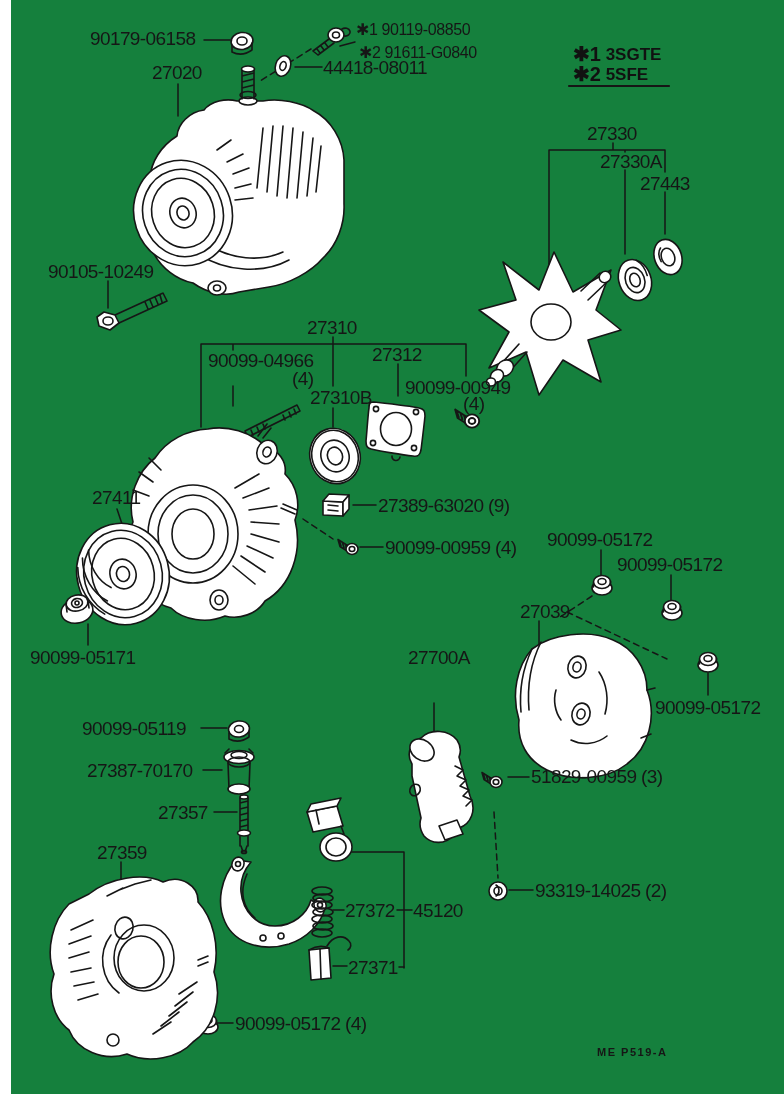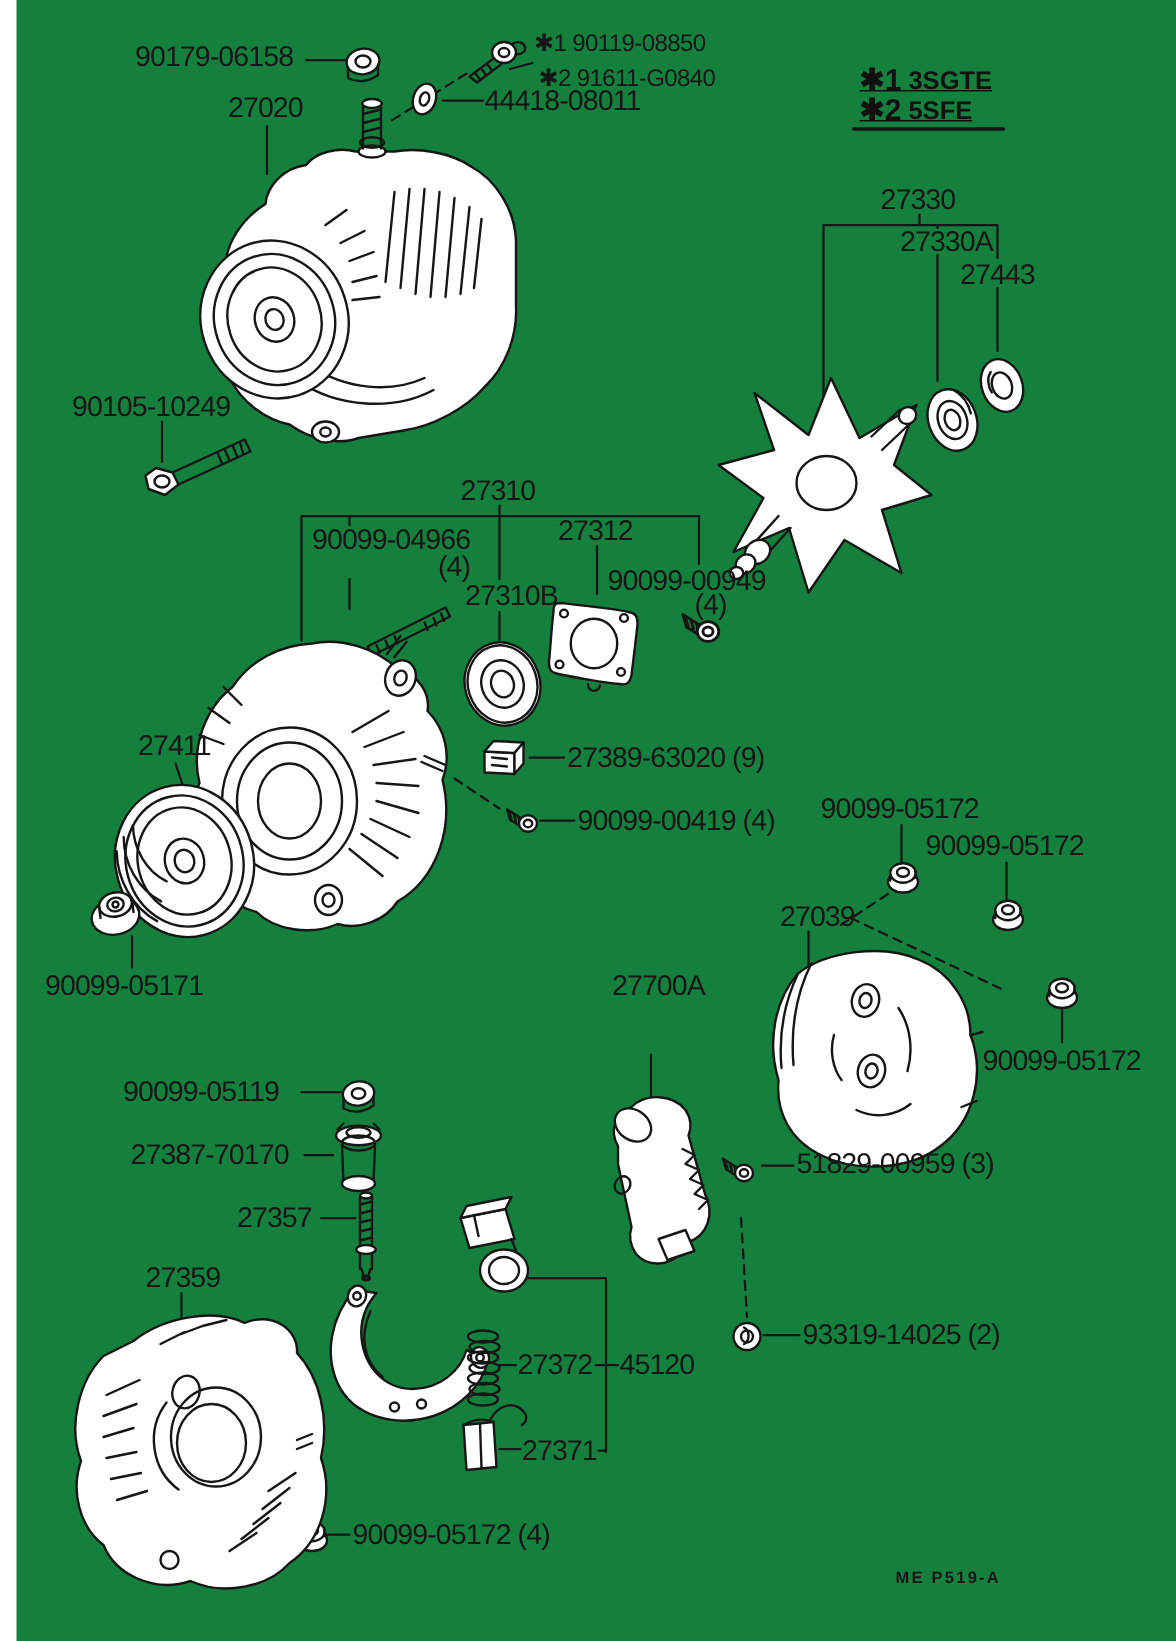--- a/index.html
+++ b/index.html
@@ -2,21 +2,21 @@
 <html><head>
 <meta charset="utf-8">
 <style>
   html,body{margin:0;padding:0;background:#fff;}
   .stage{position:relative;width:784px;height:1094px;background:#15803d;overflow:hidden;
          font-family:"Liberation Sans",sans-serif;margin-left:11px;}
   .stage svg{position:absolute;left:0;top:0;}
   .lbl{position:absolute;color:#161616;font-size:19px;line-height:1;letter-spacing:-0.6px;
        white-space:nowrap;font-weight:400;}
   .lbl-sm{font-size:16px;letter-spacing:-0.4px;}
-  .note{position:absolute;color:#111;font-weight:bold;font-size:17px;line-height:1;white-space:nowrap;text-decoration:underline;}
+  .note{position:absolute;color:#111;font-weight:bold;font-size:17px;line-height:1;white-space:nowrap;}
   .note .mark{font-size:20px;vertical-align:-1px;}
   .footer-code{position:absolute;color:#161616;font-size:11px;font-weight:bold;letter-spacing:1.5px;}
 </style>
 </head>
 <body>
 
 <div class="stage">
 
 <svg width="784" height="1094" viewBox="0 0 784 1094" fill="none" stroke="#161616" stroke-width="1.6" stroke-linecap="round" stroke-linejoin="round">
 
@@ -312,21 +312,21 @@
 <div class="lbl" style="left:37px;top:262px">90105-10249</div>
 <div class="lbl" style="left:296px;top:318px">27310</div>
 <div class="lbl" style="left:197px;top:351px">90099-04966</div>
 <div class="lbl" style="left:281px;top:369px">(4)</div>
 <div class="lbl" style="left:361px;top:345px">27312</div>
 <div class="lbl" style="left:299px;top:388px">27310B</div>
 <div class="lbl" style="left:394px;top:378px">90099-00949</div>
 <div class="lbl" style="left:452px;top:394px">(4)</div>
 <div class="lbl" style="left:81px;top:488px">27411</div>
 <div class="lbl" style="left:367px;top:496px">27389-63020 (9)</div>
-<div class="lbl" style="left:374px;top:538px">90099-00419 (4)</div>
+<div class="lbl" style="left:374px;top:538px">90099-00959 (4)</div>
 <div class="lbl" style="left:536px;top:530px">90099-05172</div>
 <div class="lbl" style="left:606px;top:555px">90099-05172</div>
 <div class="lbl" style="left:509px;top:602px">27039</div>
 <div class="lbl" style="left:644px;top:698px">90099-05172</div>
 <div class="lbl" style="left:19px;top:648px">90099-05171</div>
 <div class="lbl" style="left:397px;top:648px">27700A</div>
 <div class="lbl" style="left:520px;top:767px">51829-00959 (3)</div>
 <div class="lbl" style="left:71px;top:719px">90099-05119</div>
 <div class="lbl" style="left:76px;top:761px">27387-70170</div>
 <div class="lbl" style="left:147px;top:803px">27357</div>

